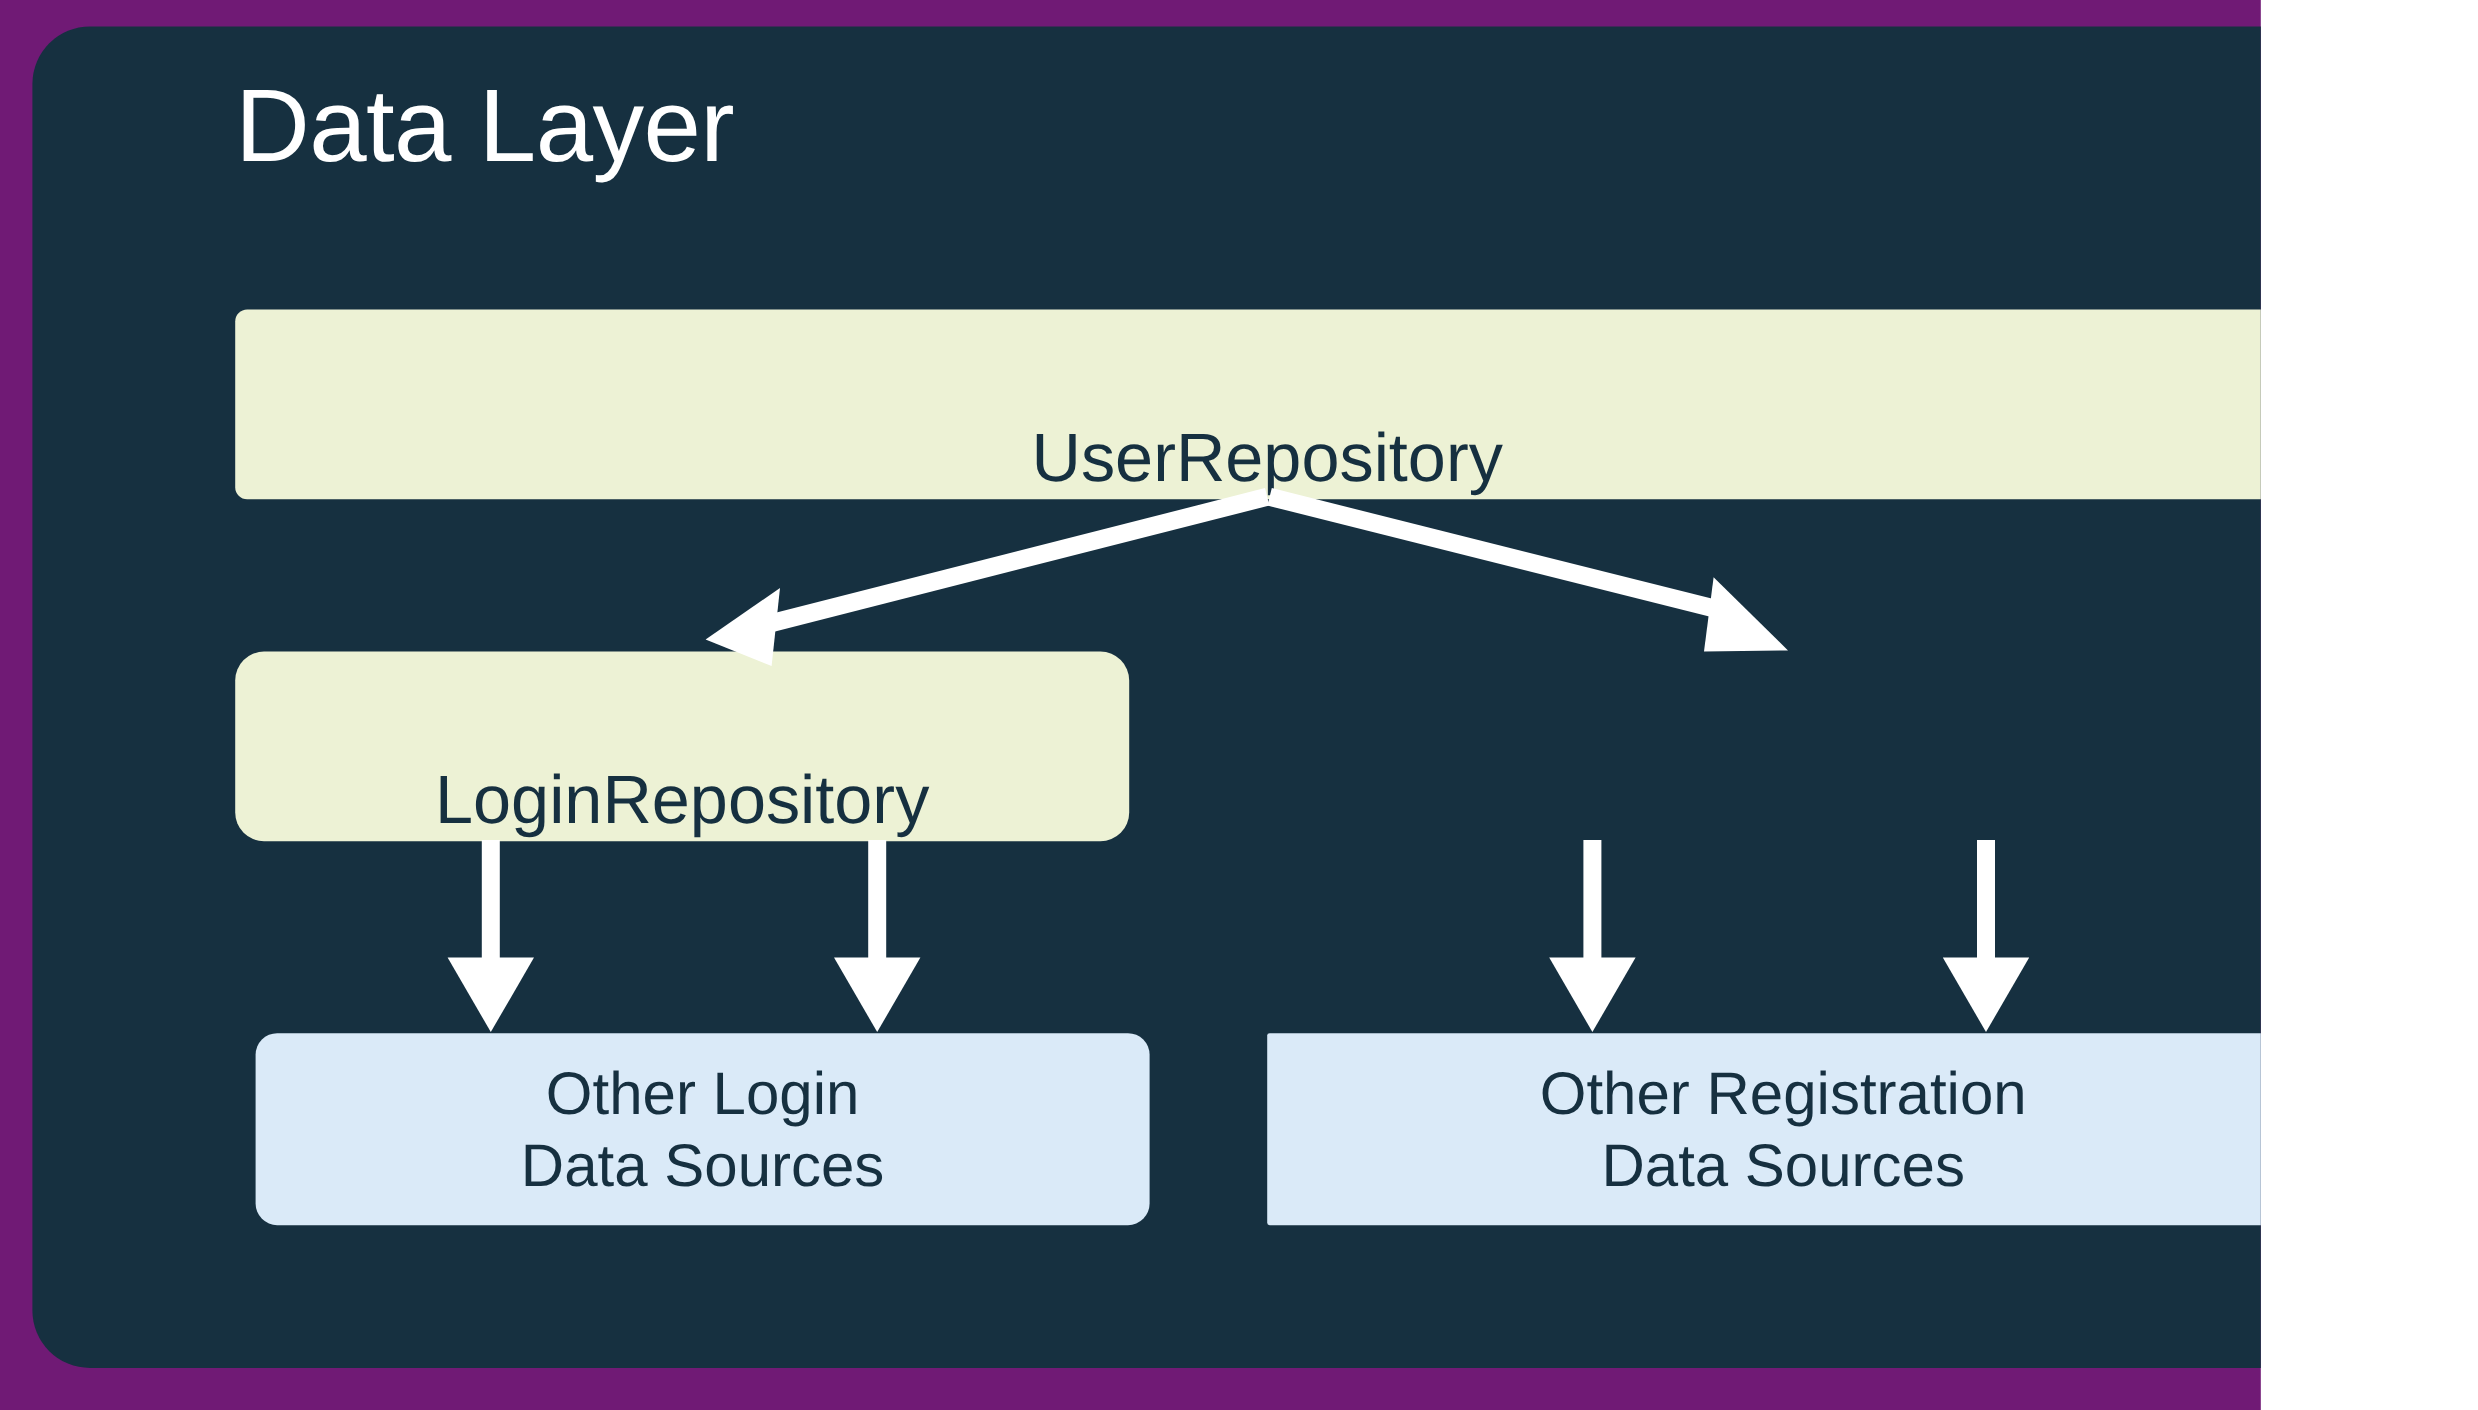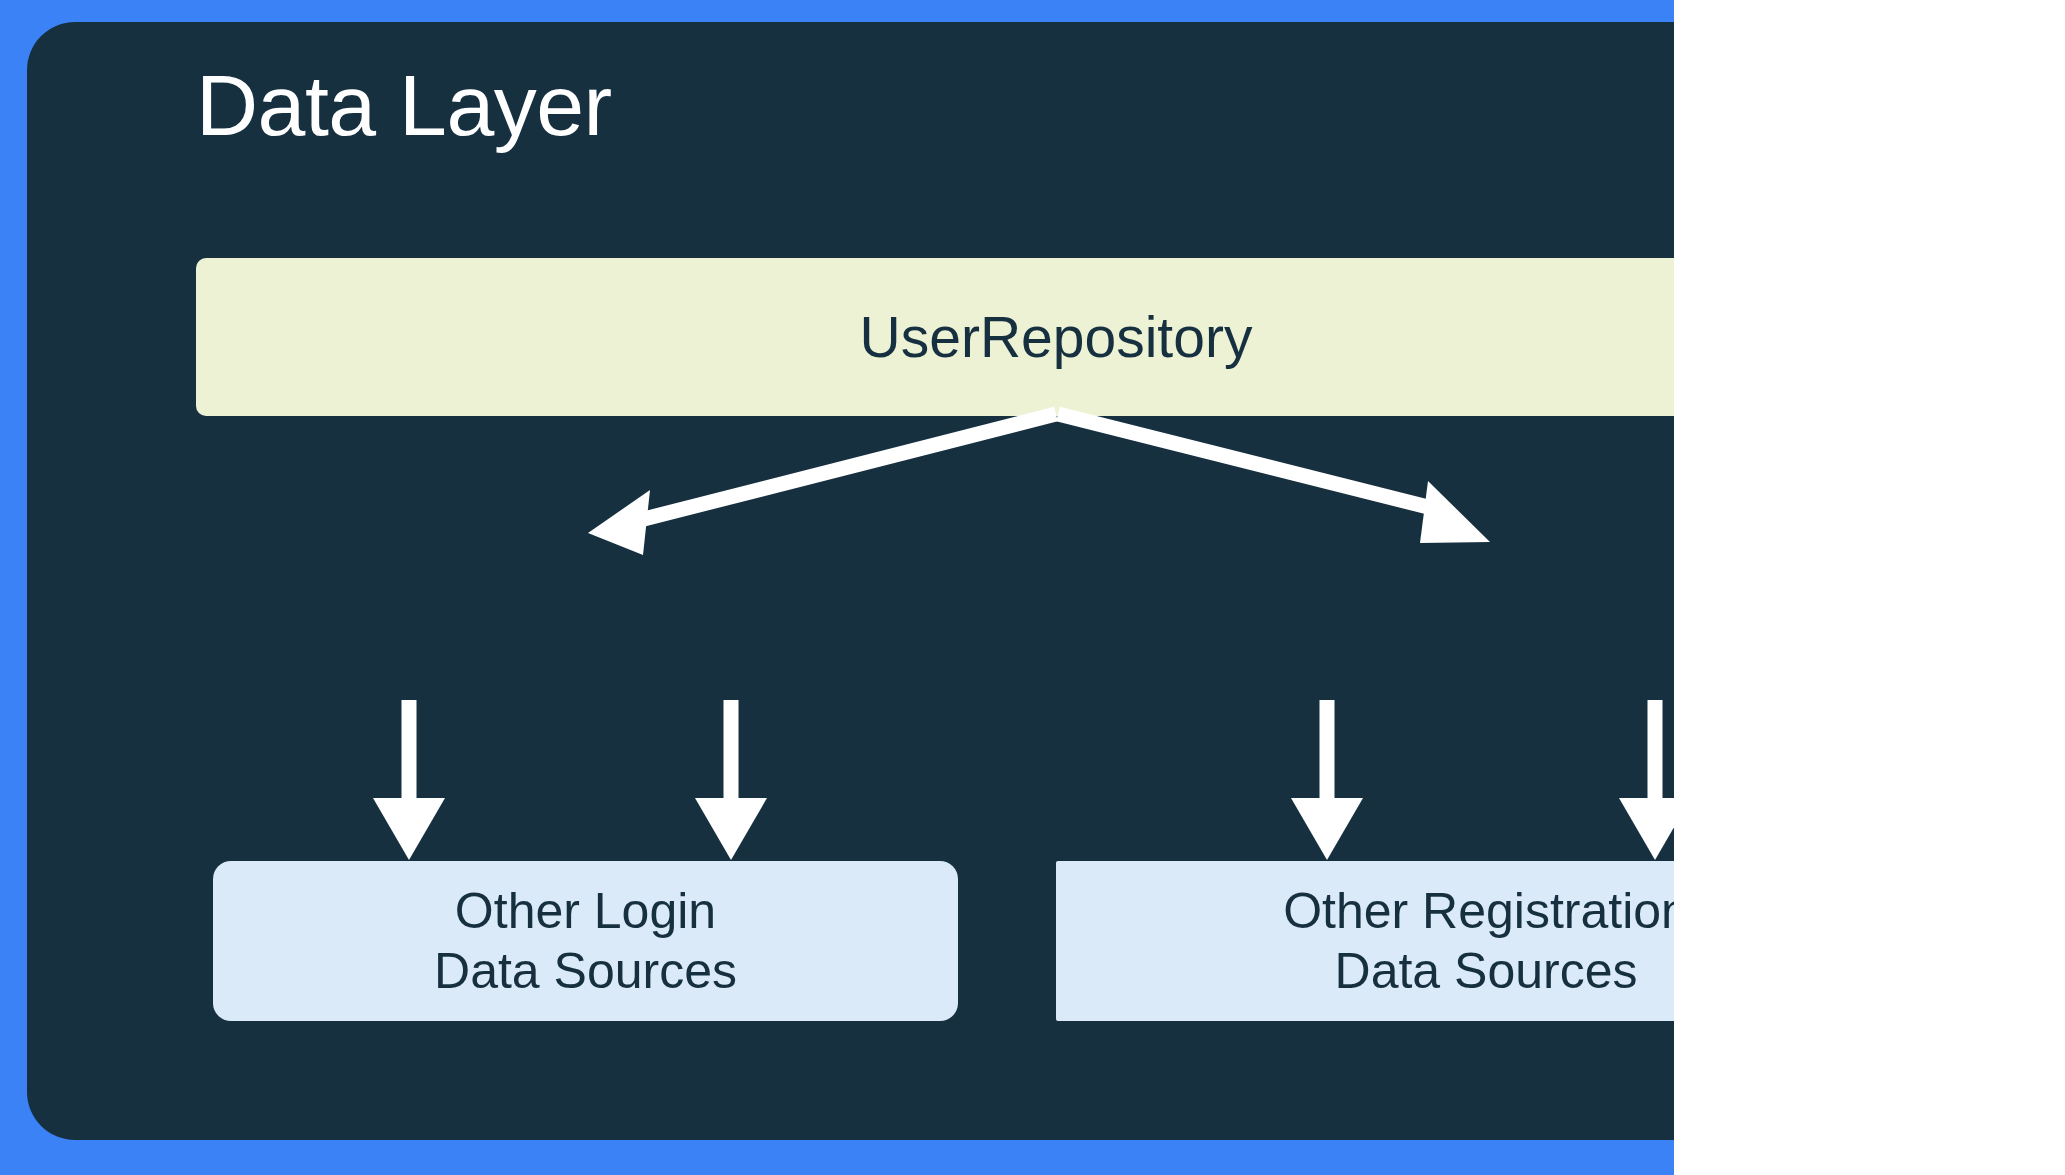--- a/index.html
+++ b/index.html
@@ -8,23 +8,23 @@
     padding: 0;
     background: #ffffff;
   }
   body {
     font-family: "Liberation Sans", sans-serif;
     -webkit-font-smoothing: antialiased;
   }
 
   #canvas {
     position: relative;
-    width: 1674px;
+    width: 1884px;
     height: 1175px;
-    background: #3b82f6;
+    background: #701a75;
     overflow: hidden;
   }
 
   
   #layer-panel {
     position: absolute;
     left: 27px;
     top: 22px;
     width: 2013px;
     height: 1118px;
@@ -54,20 +54,21 @@
     justify-content: center;
     text-align: center;
     box-sizing: border-box;
     color: #163040;
     font-weight: 400;
     line-height: 1.2;
   }
 
   .node-repo {
     background: #EDF2D5;
+    align-items: flex-end;
   }
   .node-source {
     background: #DAEAF8;
   }
 
   
   #node-user-repository {
     left: 196px;
     top: 258px;
     width: 1720px;
@@ -135,20 +136,23 @@
 
   <div id="layer-panel">
   </div>
 
   <div id="layer-title">Data Layer</div>
 
   <div class="node node-repo" id="node-user-repository">
     <span class="node-label">UserRepository</span>
   </div>
 
+  <div class="node node-repo" id="node-login-repository">
+    <span class="node-label">LoginRepository</span>
+  </div>
 
 
   <div class="node node-source" id="node-other-login-sources">
     <span class="node-label">Other Login
 Data Sources</span>
   </div>
 
   <div class="node node-source" id="node-other-registration-sources">
     <span class="node-label">Other Registration
 Data Sources</span>

